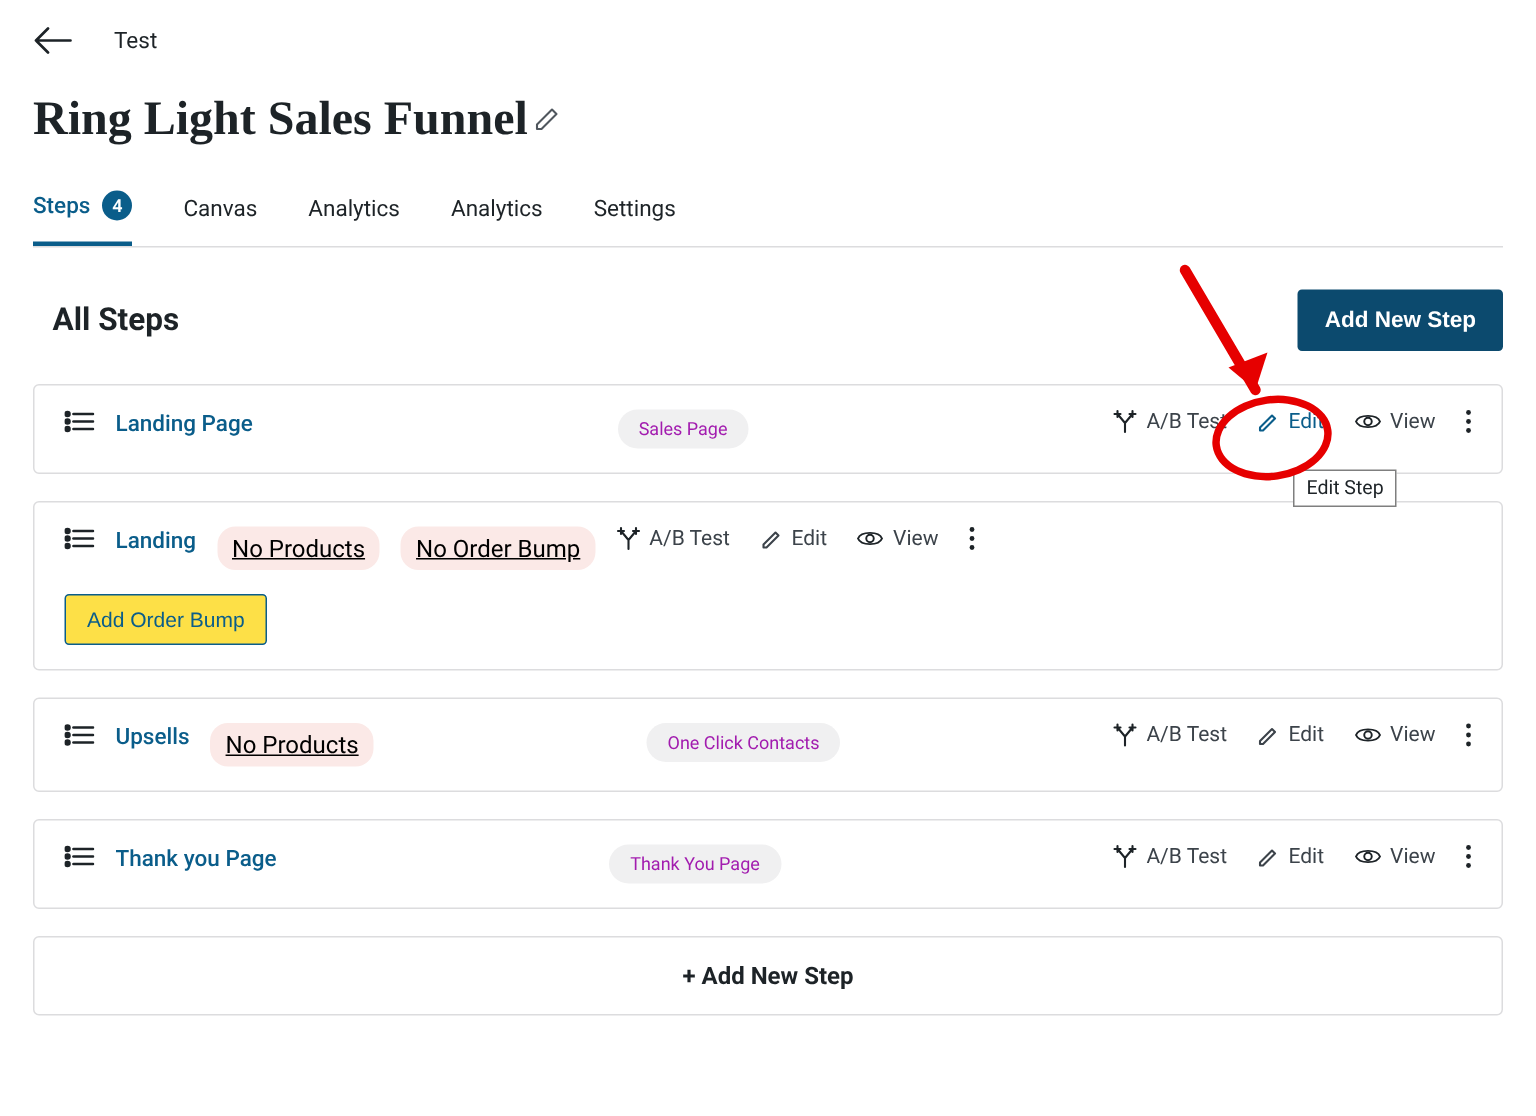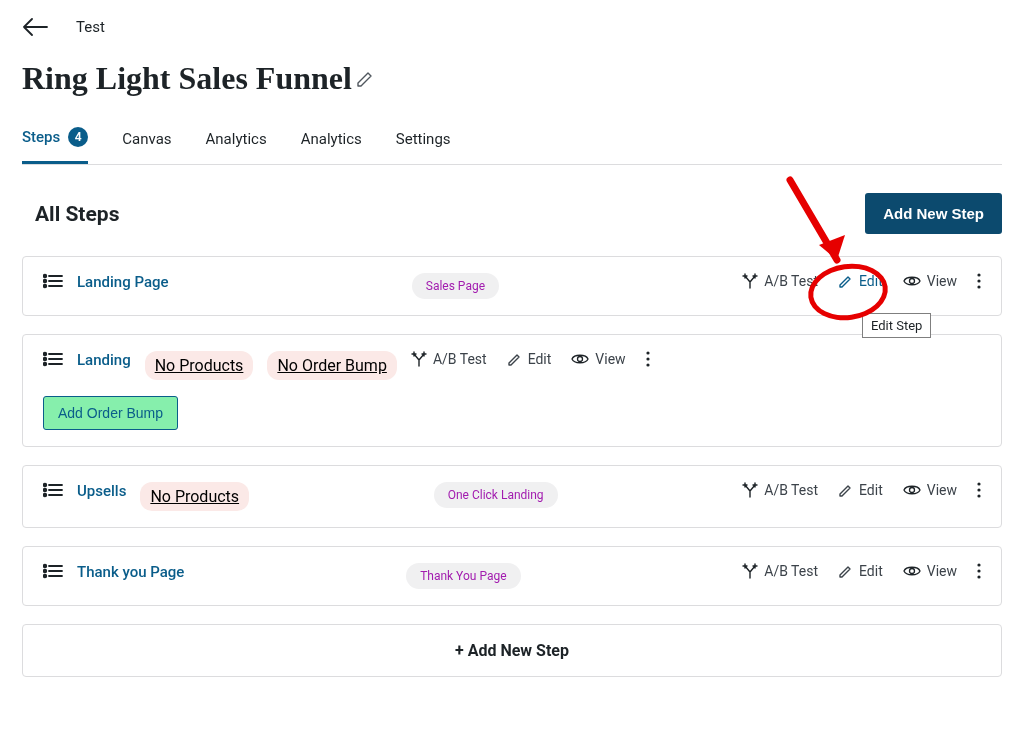--- a/index.html
+++ b/index.html
@@ -44,21 +44,21 @@
     .type-pill-wrap { flex: 1; display:flex; justify-content:center; }
     .type-pill {
       background:#f0f0f1; color:#a21caf; font-size:12px; padding:6px 14px;
       border-radius:14px;
     }
     .actions { display:flex; align-items:center; gap:20px; color:#3c434a; font-size:14px; }
     .action { display:flex; align-items:center; gap:6px; cursor:pointer; }
     .action.active-edit { color:#0a5d8a; }
     .more-icon { cursor:pointer; }
     .add-bump-btn {
-      margin-top:16px; border:1px solid #0a5d8a; color:#0a5d8a; background:#86efac;
+      margin-top:16px; border:1px solid #0a5d8a; color:#0a5d8a; background:#fde047;
       padding:8px 14px; font-size:14px; border-radius:3px; cursor:pointer;
     }
     .add-step-full {
       border:1px solid #dcdcde; border-radius:4px; padding:16px; text-align:center;
       font-size:16px; font-weight:700; color:#1d2327; cursor:pointer;
     }
     .tooltip-box {
       position:absolute; border:1px solid #7f7f7f; background:#fff; font-size:13px;
       padding:4px 8px; color:#1d2327;
     }
@@ -224,21 +224,21 @@
             <line x1="6" y1="13" x2="19" y2="13"></line>
             <circle cx="2" cy="3" r="1.3" fill="#1d2327"></circle>
             <circle cx="2" cy="8" r="1.3" fill="#1d2327"></circle>
             <circle cx="2" cy="13" r="1.3" fill="#1d2327"></circle>
           </g>
         </svg>
     </span>
     <a class="step-name">Upsells</a>
     <span class="warn-pill">No Products</span>
     <div class="type-pill-wrap">
-        <span class="type-pill">One Click Landing</span>
+        <span class="type-pill">One Click Contacts</span>
       </div>
     <div class="actions">
       <span class="action">
         <svg width="16" height="16" viewBox="0 0 16 16">
             <path d="M8 15 V9 M8 9 L3 3 M8 9 L13 3 M1 3 H5 M3 1 V5 M11 3 H15 M13 1 V5" stroke="#1d2327" stroke-width="1.4" fill="none" stroke-linecap="round"></path>
           </svg>
         <span>A/B Test</span>
       </span>
       <span class="action">
         <svg width="15" height="15" viewBox="0 0 15 15">

